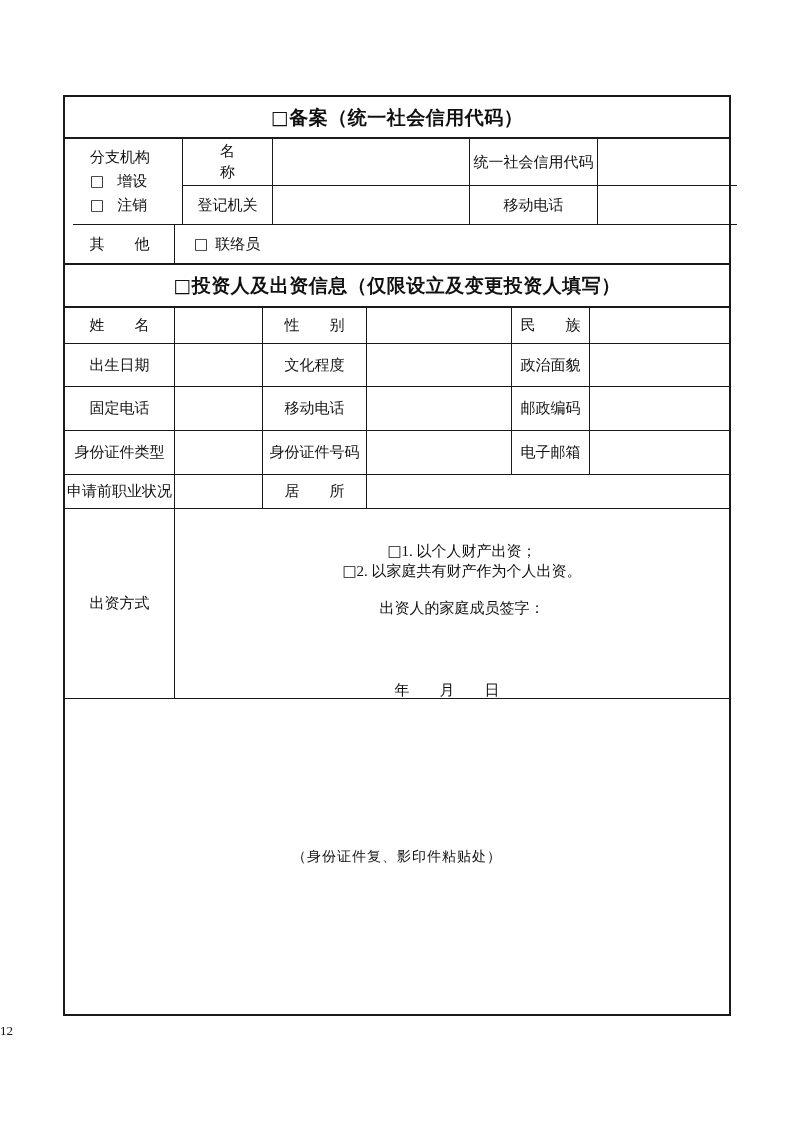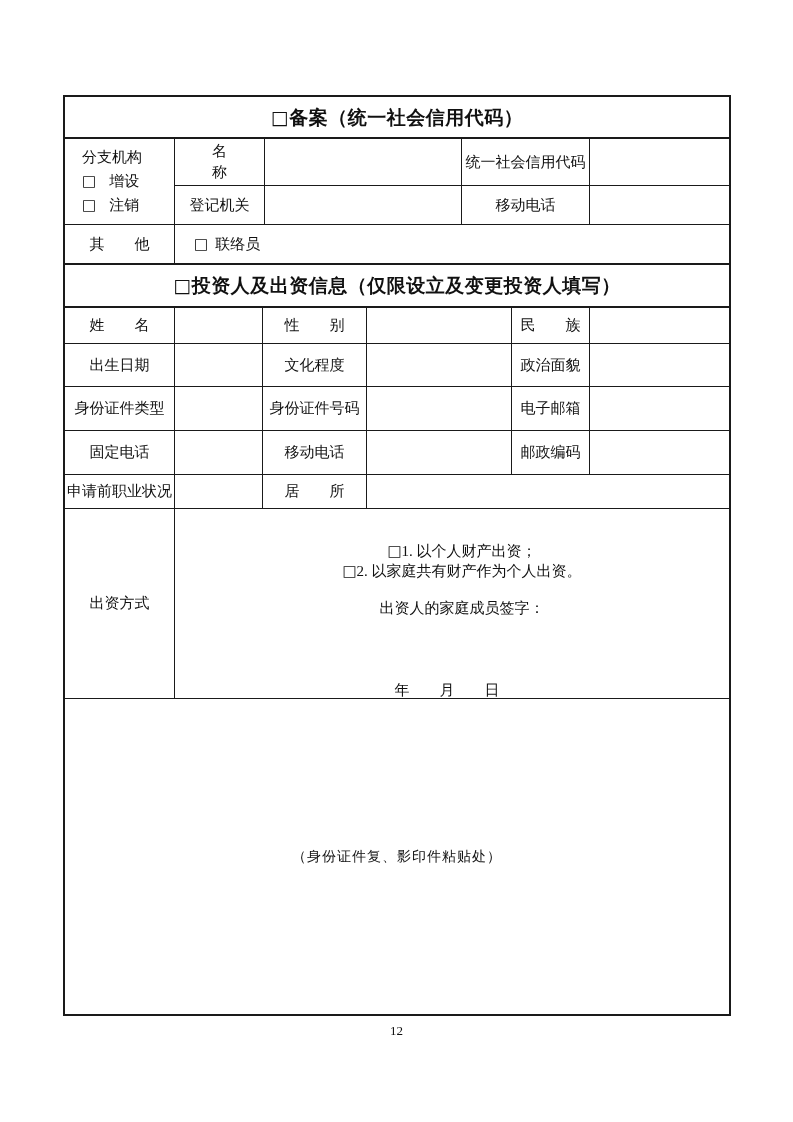--- a/index.html
+++ b/index.html
@@ -35,21 +35,21 @@
   .c88{width:88px}.c104{width:104px}.c145{width:145px}.c78{width:78px}.c362{width:362px}
   
   .h42{height:42px}.h40{height:40px}.h43{height:43px}.h36{height:36px}
   .h44{height:44px}.h34{height:34px}.h190{height:190px}.h315{height:315px}
   .title-row .cell {
     width:664px;
     font-family:"Liberation Sans","DejaVu Sans",sans-serif;
     font-weight:bold; font-size:19px; letter-spacing:0.5px;
   }
   
-  .group { display:flex; width:664px; height:86px; border-bottom:1px solid #1a1a1a; }
+  .group { display:flex; width:664px; height:86px; border-bottom:1px solid #1a1a1a;margin-left:8px; }
   .branch-cell {
     width:110px; border-right:1px solid #1a1a1a;
     display:flex; flex-direction:column; justify-content:center;
     align-items:flex-start; padding-left:17px; gap:7px;
     font-size:15px; line-height:17px;
   }
   .branch-cell .opt { display:flex; align-items:center; }
   .branch-cell .opt .cb { margin-right:13px; }
   .group-right { display:flex; flex-direction:column; width:554px; }
   .group-right .row { width:554px; }
@@ -63,21 +63,21 @@
     width:554px; display:flex; flex-direction:column;
     align-items:center; justify-content:flex-start;
     padding:34px 0 0 20px;
     font-size:15px; line-height:20px; text-align:left;
   }
   .contrib-content .sig { margin-top:17px; }
   .contrib-content .dateline { margin-top:62px; text-align:right; padding-right:30px; }
   .paste-cell { width:664px; font-size:14px; letter-spacing:1px; }
   .page-number {
     position:absolute; left:0; top:1023px; width:793px;
-    text-align:center; font-size:13px;
+    text-align:left; font-size:13px;
     font-family:"Liberation Serif","DejaVu Serif",serif;
   }
   .cb { font-family:"DejaVu Sans","Liberation Sans",sans-serif; }
 </style>
 </head>
 <body>
 
 <div class="page">
   <div class="form-table">
 
@@ -144,34 +144,34 @@
     <div class="row h43">
       <div class="cell c110">出生日期</div>
       <div class="cell c88"></div>
       <div class="cell c104">文化程度</div>
       <div class="cell c145"></div>
       <div class="cell c78">政治面貌</div>
       <div class="cell c139 last"></div>
     </div>
 
     <div class="row h44">
+      <div class="cell c110">固定电话</div>
+      <div class="cell c88"></div>
+      <div class="cell c104">移动电话</div>
+      <div class="cell c145"></div>
+      <div class="cell c78">邮政编码</div>
+      <div class="cell c139 last"></div>
+    </div>
+
+    <div class="row h44">
       <div class="cell c110">身份证件类型</div>
       <div class="cell c88"></div>
       <div class="cell c104">身份证件号码</div>
       <div class="cell c145"></div>
       <div class="cell c78">电子邮箱</div>
-      <div class="cell c139 last"></div>
-    </div>
-
-    <div class="row h44">
-      <div class="cell c110">固定电话</div>
-      <div class="cell c88"></div>
-      <div class="cell c104">移动电话</div>
-      <div class="cell c145"></div>
-      <div class="cell c78">邮政编码</div>
       <div class="cell c139 last"></div>
     </div>
 
     <div class="row h34">
       <div class="cell c110">申请前职业状况</div>
       <div class="cell c88"></div>
       <div class="cell c104">居　　所</div>
       <div class="cell c362 last"></div>
     </div>
 

